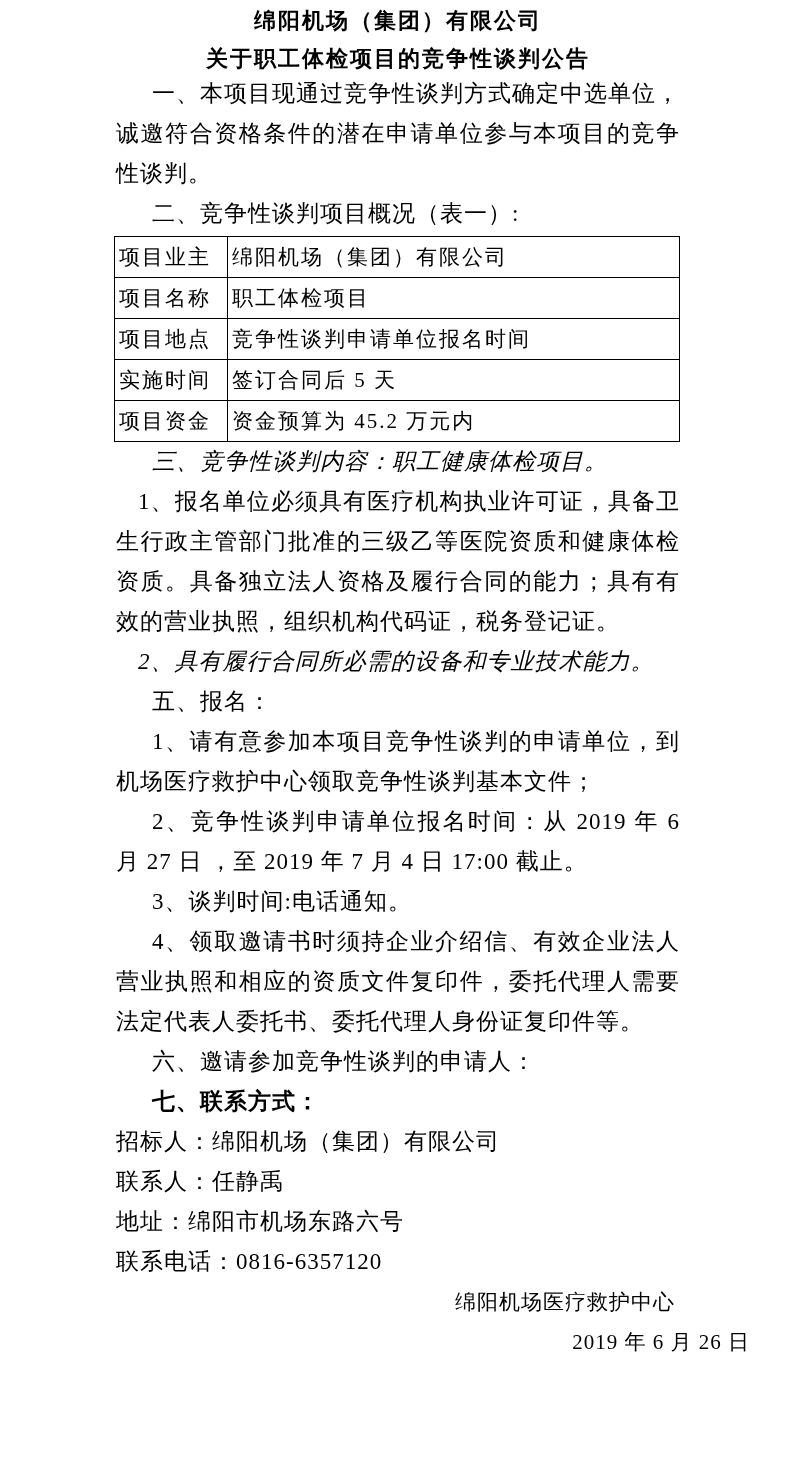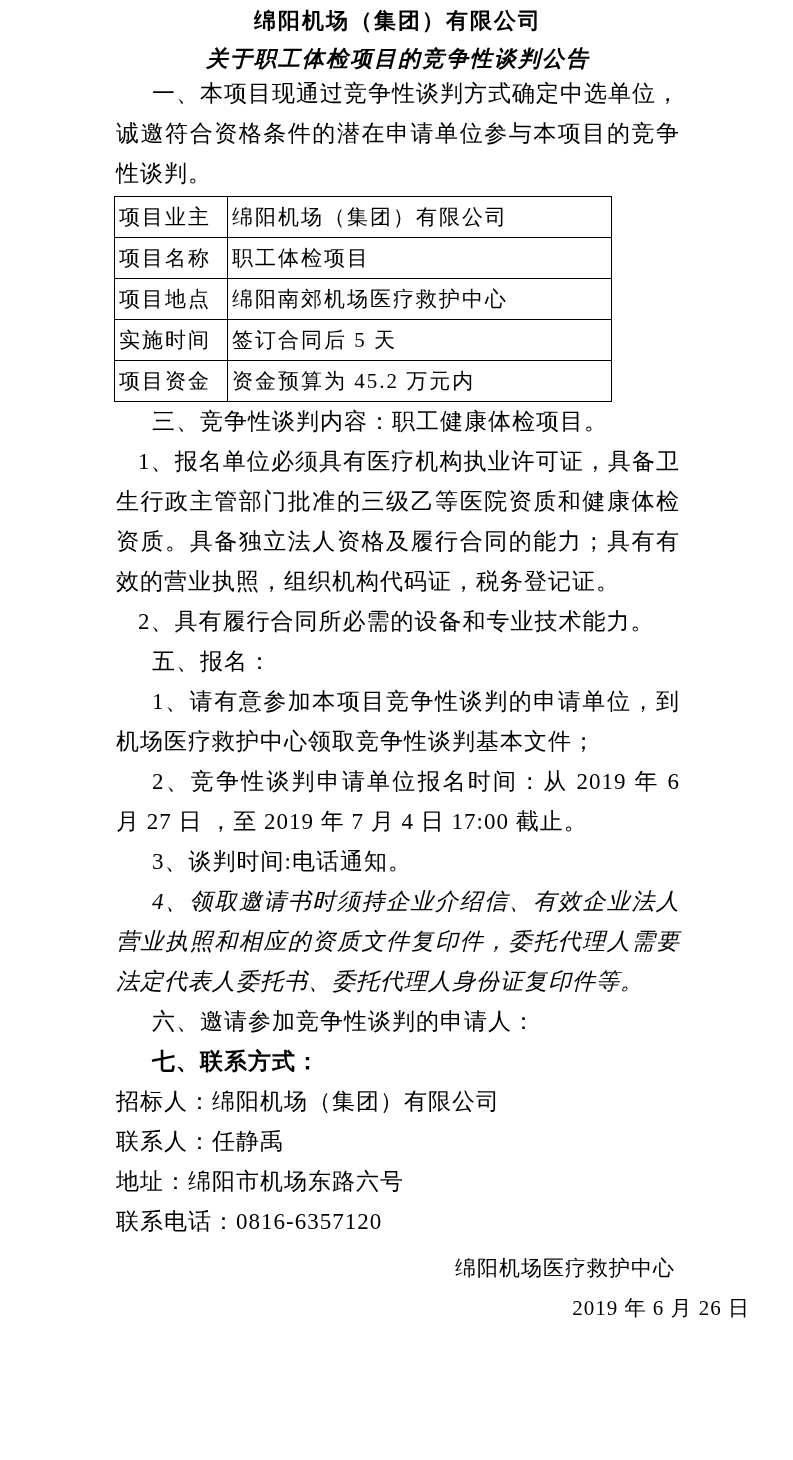--- a/index.html
+++ b/index.html
@@ -14,40 +14,40 @@
   .page { padding: 6px 0 0 116px; }
   .content { width: 564px; }
   .doc-title, .doc-subtitle {
     margin: 0;
     text-align: center;
     font-size: 22px;
     font-weight: bold;
     line-height: 30px;
     letter-spacing: 2px;
   }
-  .doc-subtitle { margin-top: 8px; font-style: italic; }
+  .doc-subtitle { margin-top: 8px; }
   p.doc {
     margin: 0;
     font-size: 23px;
     line-height: 40px;
     letter-spacing: 1px;
     text-align: justify;
     text-justify: inter-character;
   }
   .ind2  { text-indent: 36px; }
   .ind1  { text-indent: 22px; }
   .mt2 { margin-top: 2px; }
   .mt4 { margin-top: 4px; font-weight: bold; }
-  .mt6 { margin-top: 6px; font-style: italic; }
-  .mt8 { margin-top: 8px; }
+  .mt6 { margin-top: 6px; }
+  .mt8 { margin-top: 8px; font-style: italic; }
   .mt12 { margin-top: 12px; }
   .tight { line-height: 24px; }
   table.project {
     border-collapse: collapse;
-    width: 498px;
+    width: 566px;
     margin-left: -2px;
     margin-top: 2px;
     border-radius: 8px;
   }
   table.project td {
     border: 1.5px solid #000000;
     height: 40px;
     font-size: 21px;
     letter-spacing: 2px;
     vertical-align: middle;
@@ -57,48 +57,49 @@
   td.cell-value { padding-left: 8px; }
   .contact-line { text-indent: 0; }
   .signature-block { width: 677px; }
   .sig-line {
     margin: 0;
     font-size: 21px;
     line-height: 40px;
     letter-spacing: 1px;
     text-align: right;
   }
-  .sig-org { padding-right: 118px; margin-top: 6px; text-align: right; }
+  .sig-org { padding-right: 118px; margin-top: 0; text-align: right; }
   .sig-date { padding-right: 43px; }
 </style>
 </head>
 <body>
 
 <div class="page">
   <div class="content">
 
     <h1 class="doc-title">绵阳机场（集团）有限公司</h1>
     <h2 class="doc-subtitle">关于职工体检项目的竞争性谈判公告</h2>
 
     <p class="doc ind2 mt12">一、本项目现通过竞争性谈判方式确定中选单位，诚邀符合资格条件的潜在申请单位参与本项目的竞争性谈判。</p>
 
+    <p class="doc ind2">二、竞争性谈判项目概况（表一）:</p>
 
     <table class="project">
       <tbody>
         <tr>
           <td class="cell-label">项目业主</td>
           <td class="cell-value">绵阳机场（集团）有限公司</td>
         </tr>
         <tr>
           <td class="cell-label">项目名称</td>
           <td class="cell-value">职工体检项目</td>
         </tr>
         <tr>
           <td class="cell-label">项目地点</td>
-          <td class="cell-value">绵阳南郊机场医疗救护中心</td>
+          <td class="cell-value">竞争性谈判申请单位报名时间</td>
         </tr>
         <tr>
           <td class="cell-label">实施时间</td>
           <td class="cell-value">签订合同后 5 天</td>
         </tr>
         <tr>
           <td class="cell-label">项目资金</td>
           <td class="cell-value">资金预算为 45.2 万元内</td>
         </tr>
       </tbody>

